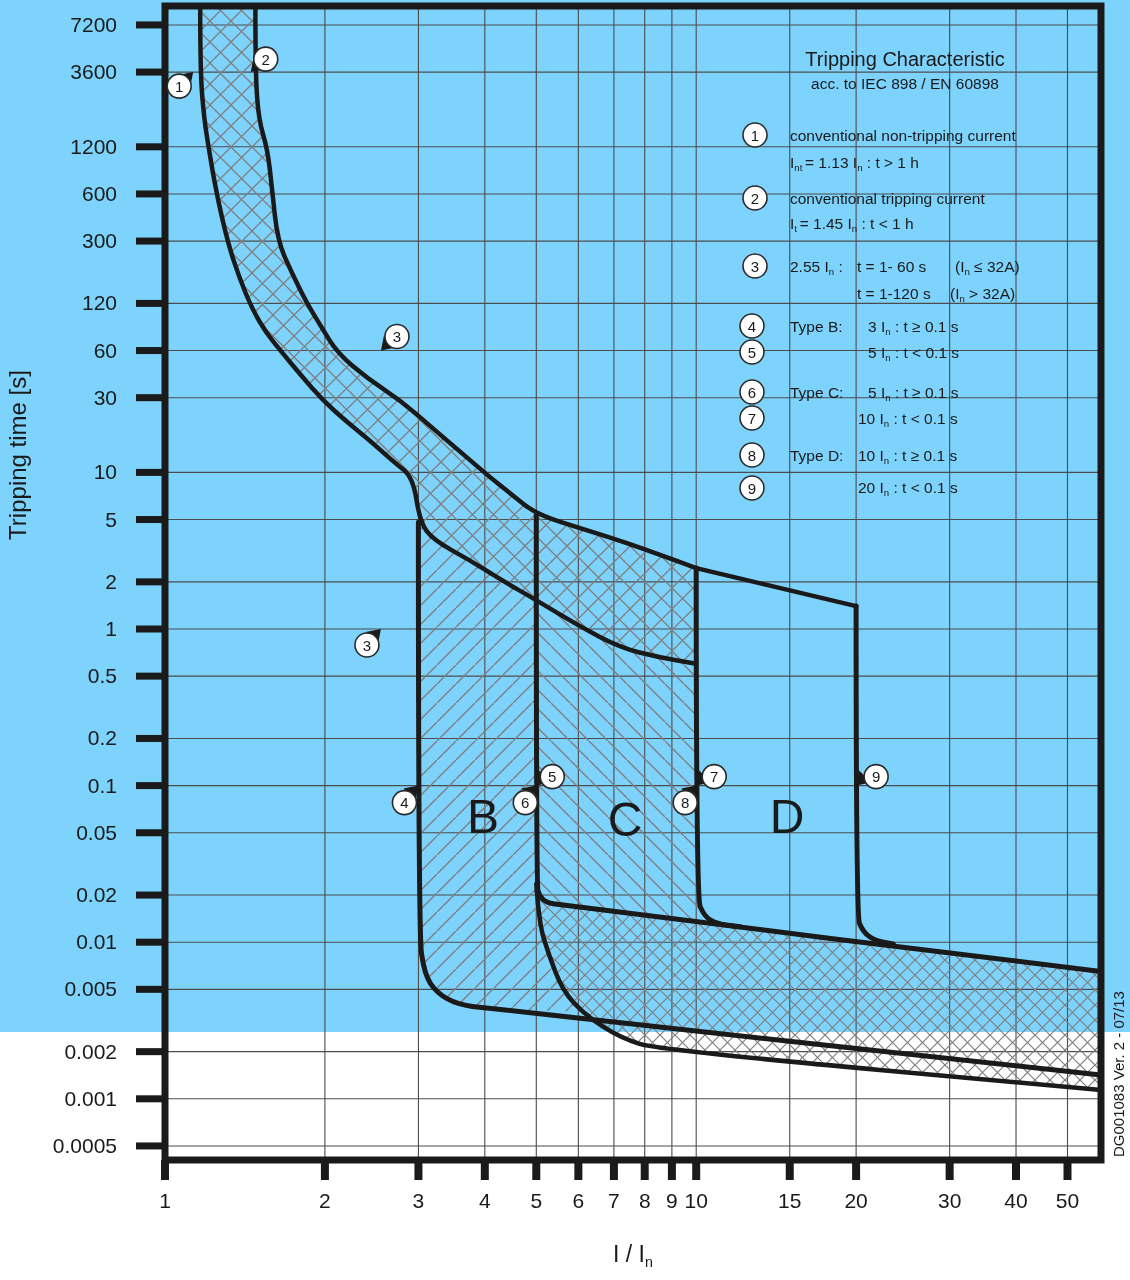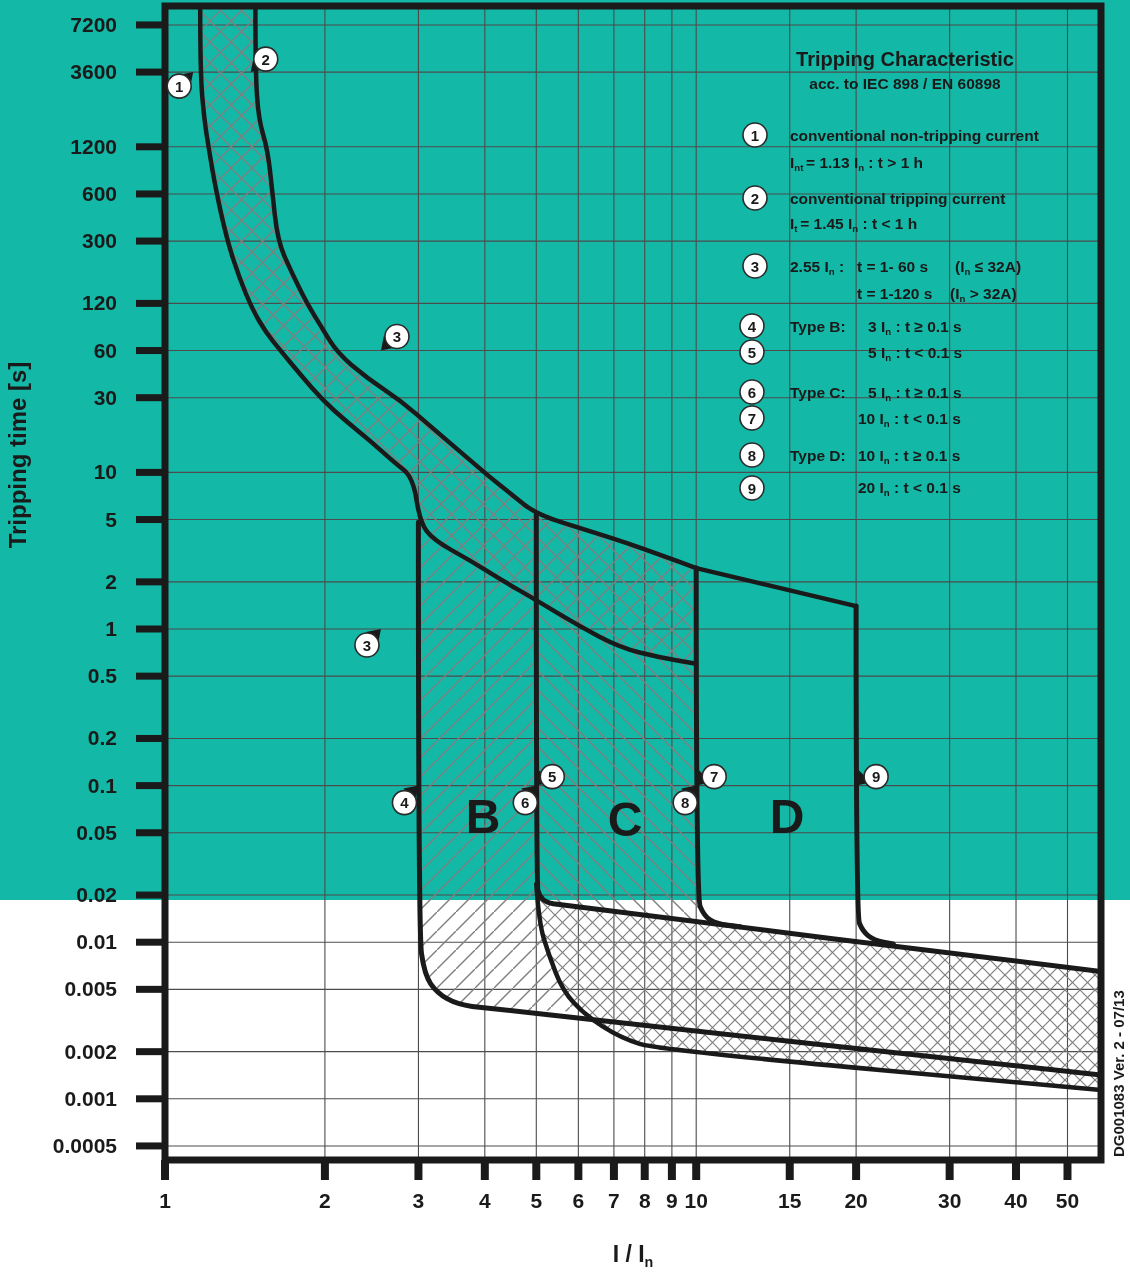--- a/index.html
+++ b/index.html
@@ -1,17 +1,17 @@
 <!DOCTYPE html>
 <html><head>
 <meta charset="utf-8">
 <style>
   html,body{margin:0;padding:0;background:#ffffff;}
   body{width:1130px;height:1280px;overflow:hidden;font-family:"Liberation Sans",sans-serif;}
-  #chart-wrap{position:relative;width:1130px;height:900px;background:#14b8a6;font-weight:bold;}
+  #chart-wrap{position:relative;width:1130px;height:1032px;background:#7dd3fc;}
   svg text{font-family:"Liberation Sans",sans-serif;fill:#1a1a1a;}
 </style>
 </head>
 <body>
 
 <div id="chart-wrap"><svg width="1130" height="1280" viewBox="0 0 1130 1280">
       <defs>
         <pattern id="cross-wide" width="21" height="21" patternUnits="userSpaceOnUse">
           <path d="M0,21 L21,0" stroke="#7f7f7f" stroke-width="1.3"></path>
           <path d="M0,0 L21,21" stroke="#7f7f7f" stroke-width="1.3"></path>

